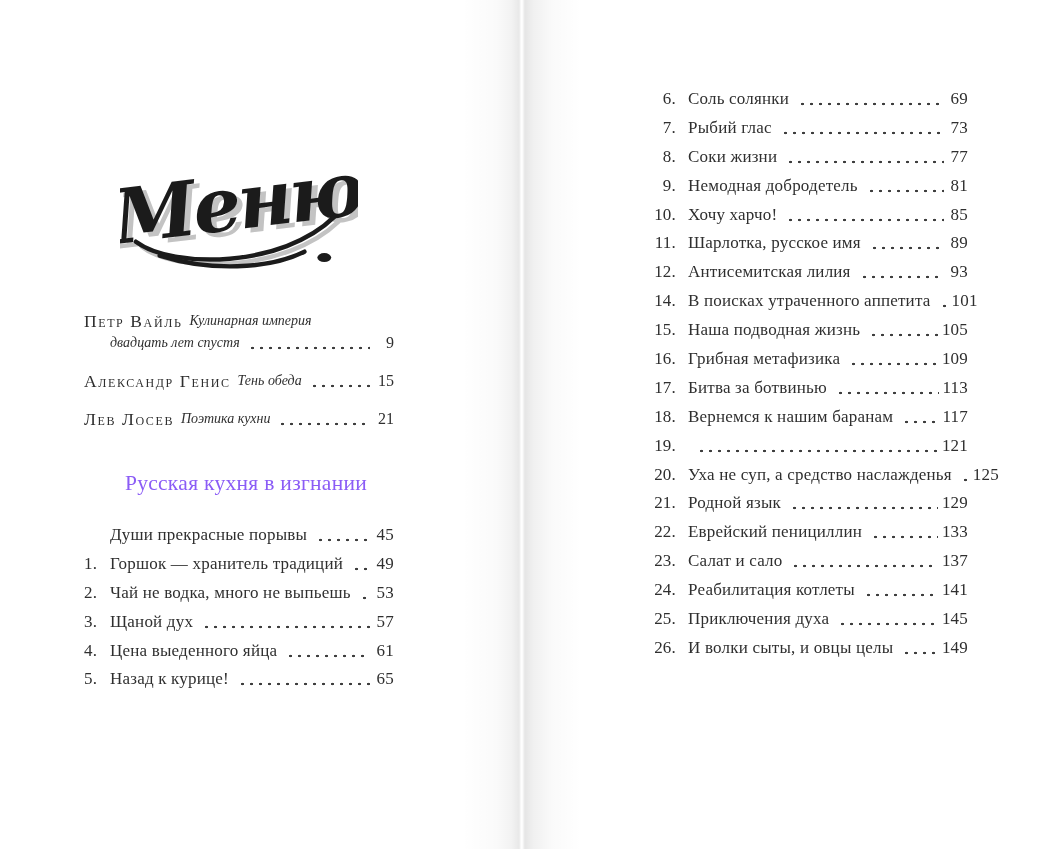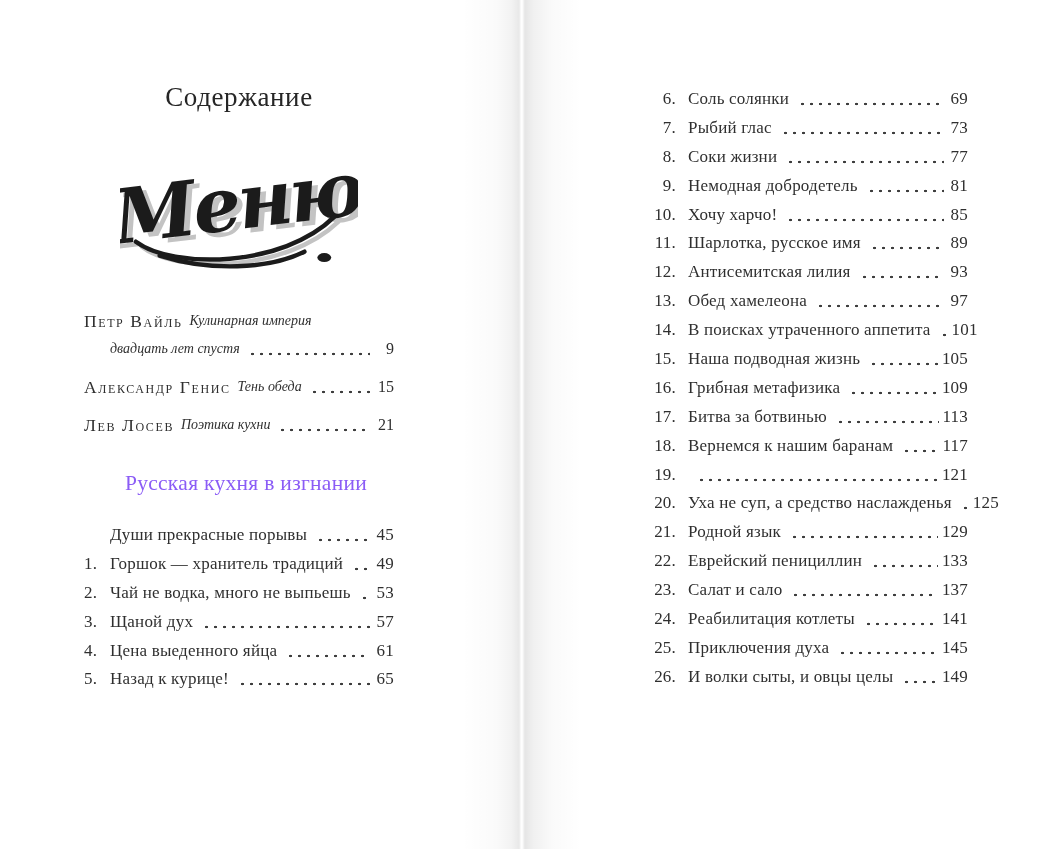--- a/index.html
+++ b/index.html
@@ -50,21 +50,21 @@
     font-size: 76px; letter-spacing: -3px;
   }
   .menu-art .txt-shadow { fill: #c3c3c3; }
   .menu-art .txt-main   { fill: #1b1b1b; }
   .menu-art .swash        { fill: none; stroke: #1b1b1b; stroke-width: 4.5; stroke-linecap: round; }
   .menu-art .swash-shadow { fill: none; stroke: #c3c3c3; stroke-width: 4.5; stroke-linecap: round; }
   .menu-art .blob { fill: #1b1b1b; }
 
   .front-block { top: 310px; }
   .front-line { display: flex; align-items: center; line-height: 22px; }
-  .front-gap-sm { margin-top: 6px; }
+  .front-gap-sm { }
   .front-gap-lg { margin-top: 16px; }
   .author {
     font-variant: small-caps; font-variant-caps: small-caps;
     letter-spacing: 1.6px; font-size: 17.5px; white-space: nowrap;
     margin-right: 7px;
   }
   .ital { font-style: italic; font-size: 14px; white-space: nowrap; }
   .indent { display: inline-block; width: 26px; flex: 0 0 26px; }
 
   .section-heading {
@@ -95,21 +95,20 @@
   .front-line .leader { margin-left: 6px; }
   .pg { flex: 0 0 auto; min-width: 20px; text-align: right; }
 </style>
 </head>
 <body>
 
 <div class="stage">
 
   <div class="page page-left">
 
-    <h1 class="toc-heading">Содержание</h1>
 
     <div class="menu-art-wrap">
       <svg class="menu-art" width="238" height="140" viewBox="0 0 240 140" aria-hidden="true">
         <path class="swash-shadow" d="M22 109 C 58 137, 168 134, 220 84"></path>
         <g transform="rotate(-7 120 72)">
           <text class="txt-shadow" x="124" y="96" text-anchor="middle">Меню</text>
           <text class="txt-main" x="119" y="91" text-anchor="middle">Меню</text>
         </g>
         <path class="swash" d="M16 104 C 54 132, 164 130, 216 79"></path>
         <path class="swash" d="M40 118 C 90 134, 150 132, 186 114"></path>
@@ -225,26 +224,20 @@
         <span class="leader"></span>
         <span class="pg">89</span>
       </div>
       <div class="toc-row">
         <span class="num">12.</span>
         <span class="title">Антисемитская лилия</span>
         <span class="leader"></span>
         <span class="pg">93</span>
       </div>
       <div class="toc-row">
-        <span class="num">13.</span>
-        <span class="title">Обед хамелеона</span>
-        <span class="leader"></span>
-        <span class="pg">97</span>
-      </div>
-      <div class="toc-row">
         <span class="num">14.</span>
         <span class="title">В поисках утраченного аппетита</span>
         <span class="leader"></span>
         <span class="pg">101</span>
       </div>
       <div class="toc-row">
         <span class="num">15.</span>
         <span class="title">Наша подводная жизнь</span>
         <span class="leader"></span>
         <span class="pg">105</span>

